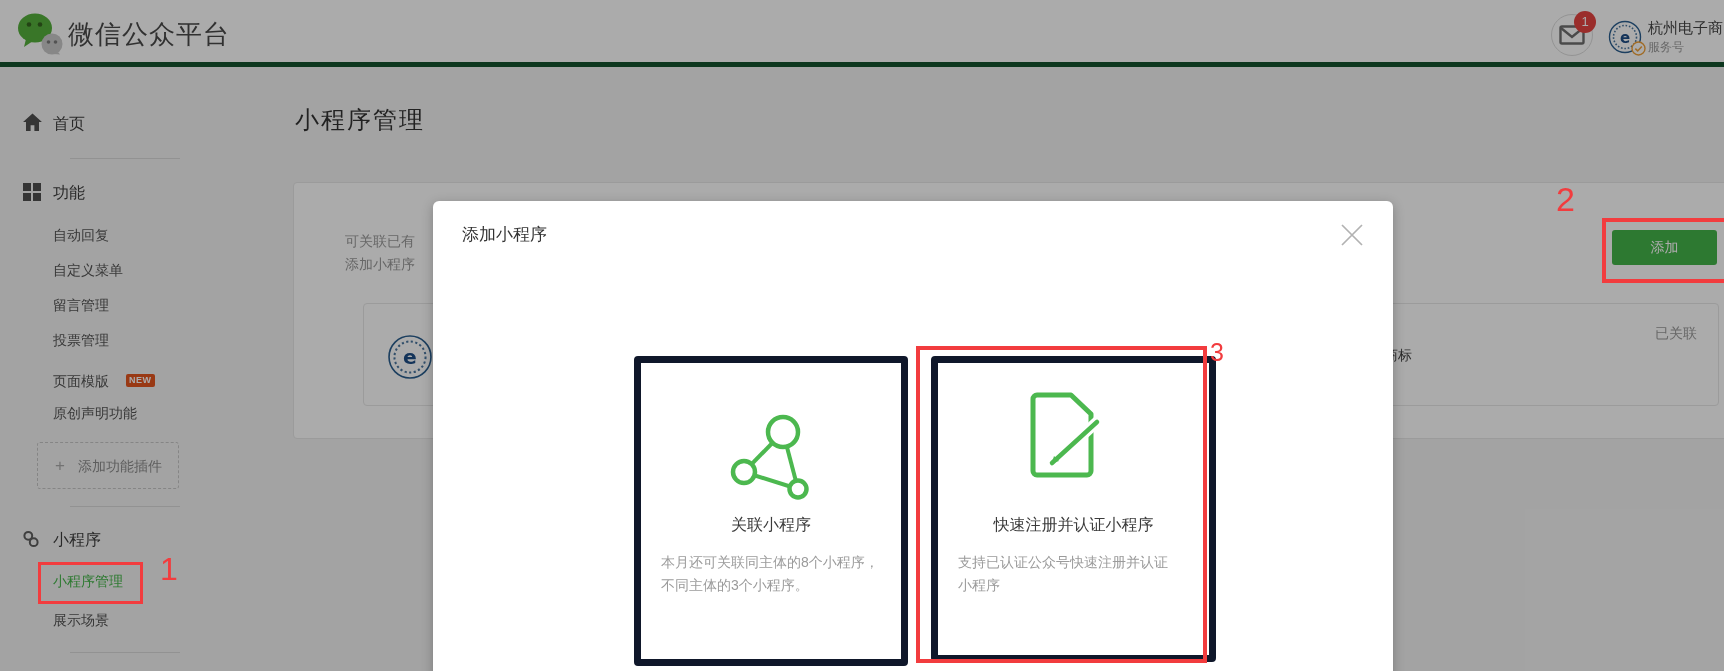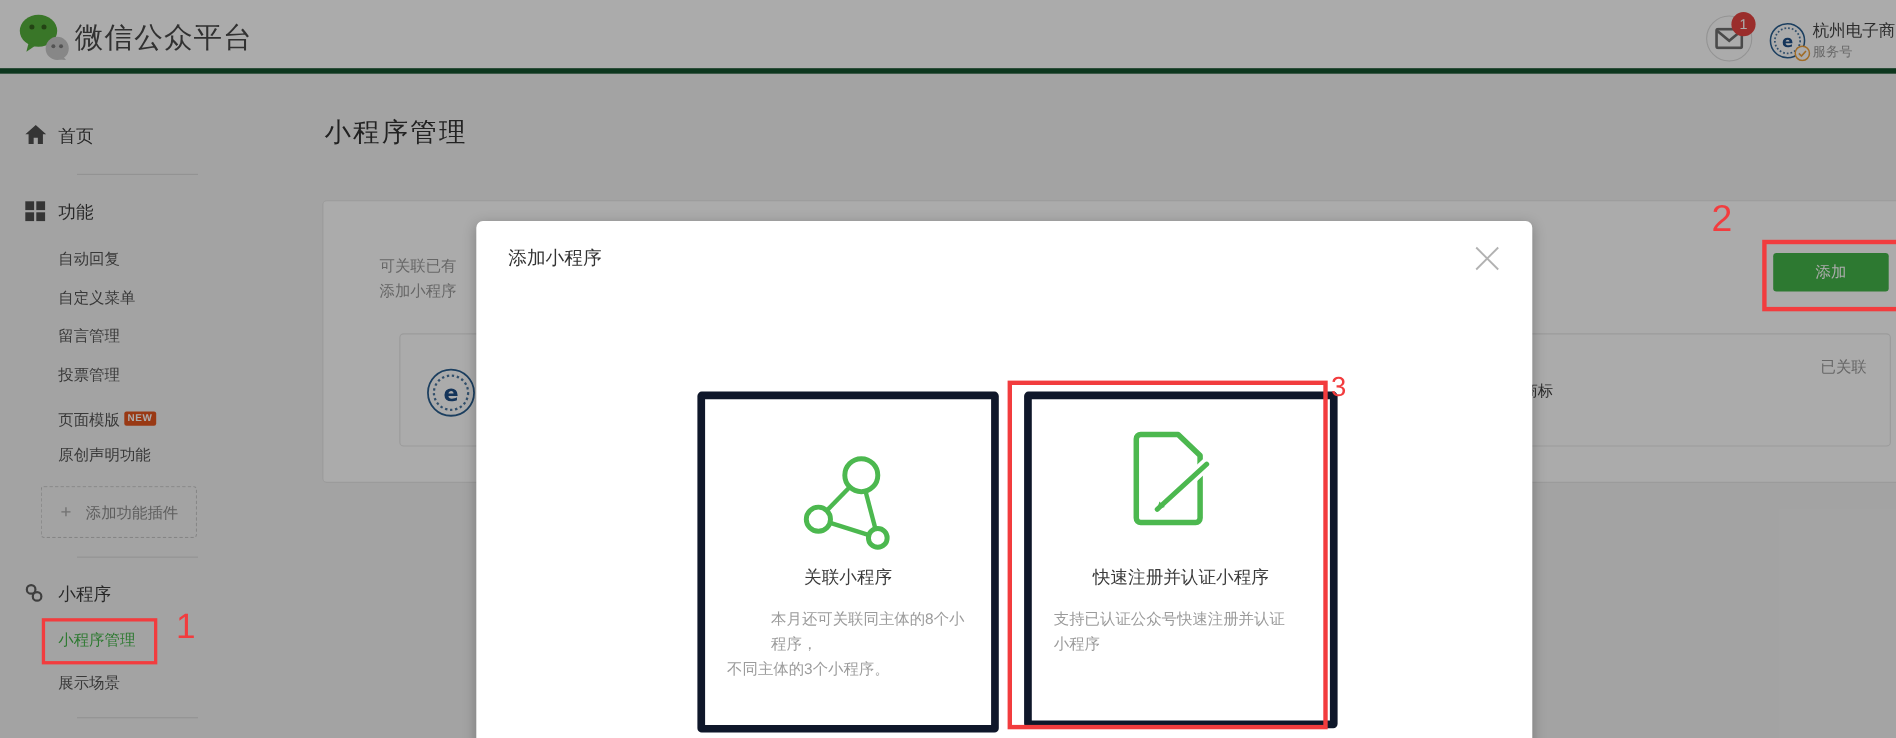--- a/index.html
+++ b/index.html
@@ -13,21 +13,21 @@
   .notif-circle{position:absolute;left:1551px;top:14px;width:40px;height:40px;border:1px solid #dcdcdc;border-radius:50%;background:#fff;cursor:pointer;}
   .notif-badge{position:absolute;left:1574px;top:11px;width:22px;height:22px;border-radius:50%;background:#e64340;color:#fff;font-size:13px;line-height:22px;text-align:center;}
   .avatar{position:absolute;left:1608px;top:20px;width:34px;height:34px;border-radius:50%;overflow:hidden;background:#fff;cursor:pointer;}
   .acct-name{position:absolute;left:1648px;top:19px;font-size:15px;color:#444;white-space:nowrap;}
   .acct-type{position:absolute;left:1648px;top:39px;font-size:12px;color:#9a9a9a;white-space:nowrap;}
   
   .side-head{position:absolute;left:53px;font-size:16px;color:#3d3d3d;cursor:pointer;}
   .side-item{position:absolute;left:53px;font-size:14px;color:#555;cursor:pointer;white-space:nowrap;}
   .side-divider{position:absolute;left:70px;width:110px;height:1px;background:#dadada;}
   .side-icon{position:absolute;left:22px;}
-  .new-badge{position:absolute;left:113px;top:374px;background:#e5551f;color:#fff;font-size:9px;line-height:13px;padding:0 3px;border-radius:2px;font-weight:bold;letter-spacing:.5px;}
+  .new-badge{position:absolute;left:126px;top:374px;background:#e5551f;color:#fff;font-size:9px;line-height:13px;padding:0 3px;border-radius:2px;font-weight:bold;letter-spacing:.5px;}
   .add-plugin{position:absolute;left:37px;top:442px;width:140px;height:45px;border:1px dashed #c6c6c6;border-radius:3px;cursor:pointer;}
   .add-plugin .plus{position:absolute;left:17px;top:13px;font-size:17px;color:#aaa;}
   .add-plugin .lbl{position:absolute;left:40px;top:15px;font-size:14px;color:#8d8d8d;}
   .mp-active{color:#44b549;}
   
   .page-title{position:absolute;left:295px;top:104px;font-size:24px;color:#333;letter-spacing:2px;}
   .panel{position:absolute;left:293px;top:182px;width:1497px;height:255px;background:#fff;border:1px solid #e7e7e7;border-radius:4px;}
   .desc{position:absolute;font-size:14px;color:#9a9a9a;}
   .add-btn{position:absolute;left:1612px;top:230px;width:105px;height:35px;background:#44b549;border:none;border-radius:3px;color:#fff;font-size:14px;cursor:pointer;font-family:inherit;}
   .mp-row{position:absolute;left:363px;top:303px;width:1354px;height:101px;background:#fff;border:1px solid #e7e7e7;border-radius:4px;}
@@ -165,21 +165,21 @@
           <path d="M142 47 L103 87"></path>
             <path d="M142 47 L157 104"></path>
             <path d="M103 87 L157 104"></path>
         </g>
         <circle cx="142" cy="47" r="15" fill="#fff" stroke="#4cb84f" stroke-width="4.5"></circle>
         <circle cx="103" cy="87" r="11" fill="#fff" stroke="#4cb84f" stroke-width="4.5"></circle>
         <circle cx="157" cy="104" r="8.5" fill="#fff" stroke="#4cb84f" stroke-width="4.5"></circle>
       </svg>
       <div class="mcard-title">关联小程序</div>
       <div class="mcard-desc">
-        <span style="display:block;margin-left:40px;">本月还可关联同主体的8个小程序，</span>
+        <span style="display:block;">本月还可关联同主体的8个小程序，</span>
         <span style="display:block;">不同主体的3个小程序。</span>
       </div>
     </div>
 
     <div class="mcard mcard-2">
       <svg style="position:absolute;left:85px;top:28px;" width="90" height="90" viewBox="0 0 90 90">
         <path d="M10 8 a4 4 0 0 1 4 -4 h34 l20 19 v57 a4 4 0 0 1 -4 4 h-50 a4 4 0 0 1 -4 -4 Z" fill="none" stroke="#4cb84f" stroke-width="5" stroke-linejoin="round"></path>
         <path d="M29 72 L76 29" stroke="#ffffff" stroke-width="11" stroke-linecap="round" fill="none"></path>
         <path d="M29 72 L74 31" stroke="#4cb84f" stroke-width="4.5" stroke-linecap="round" fill="none"></path>
         <path d="M29 72 L36 70 L31 65 Z" fill="#4cb84f"></path>

